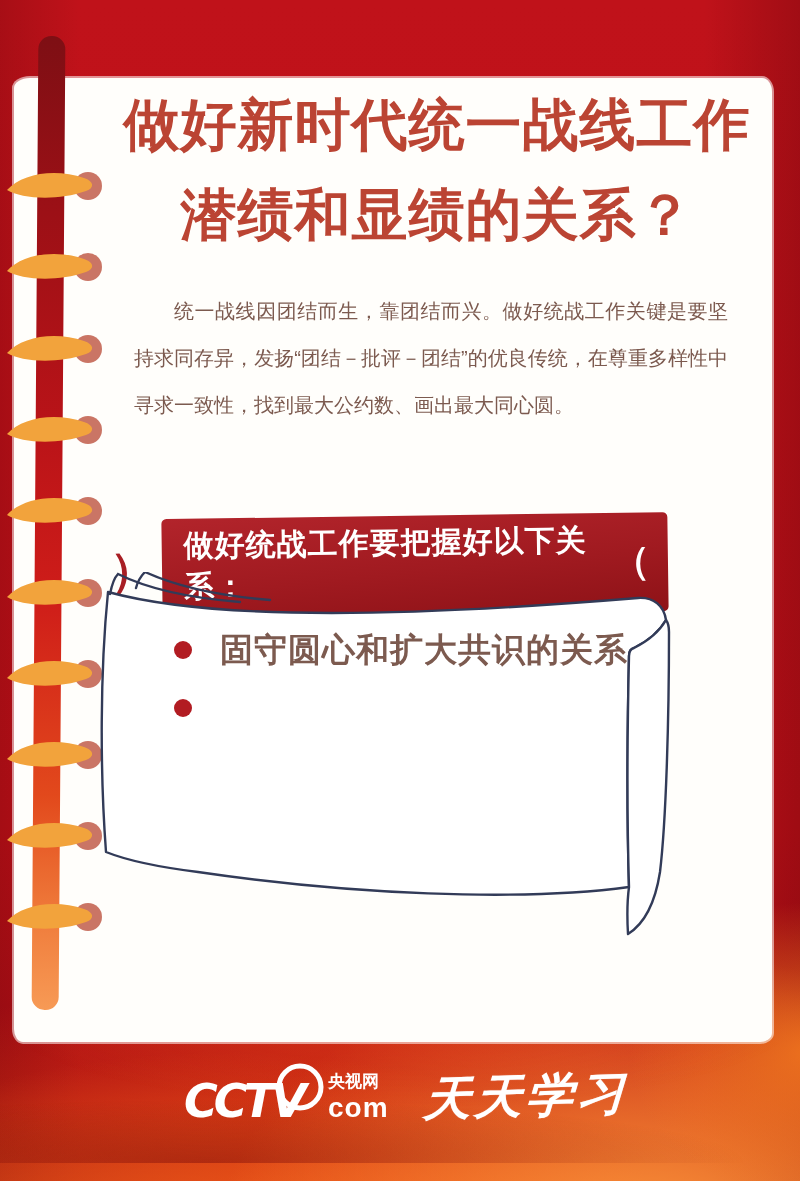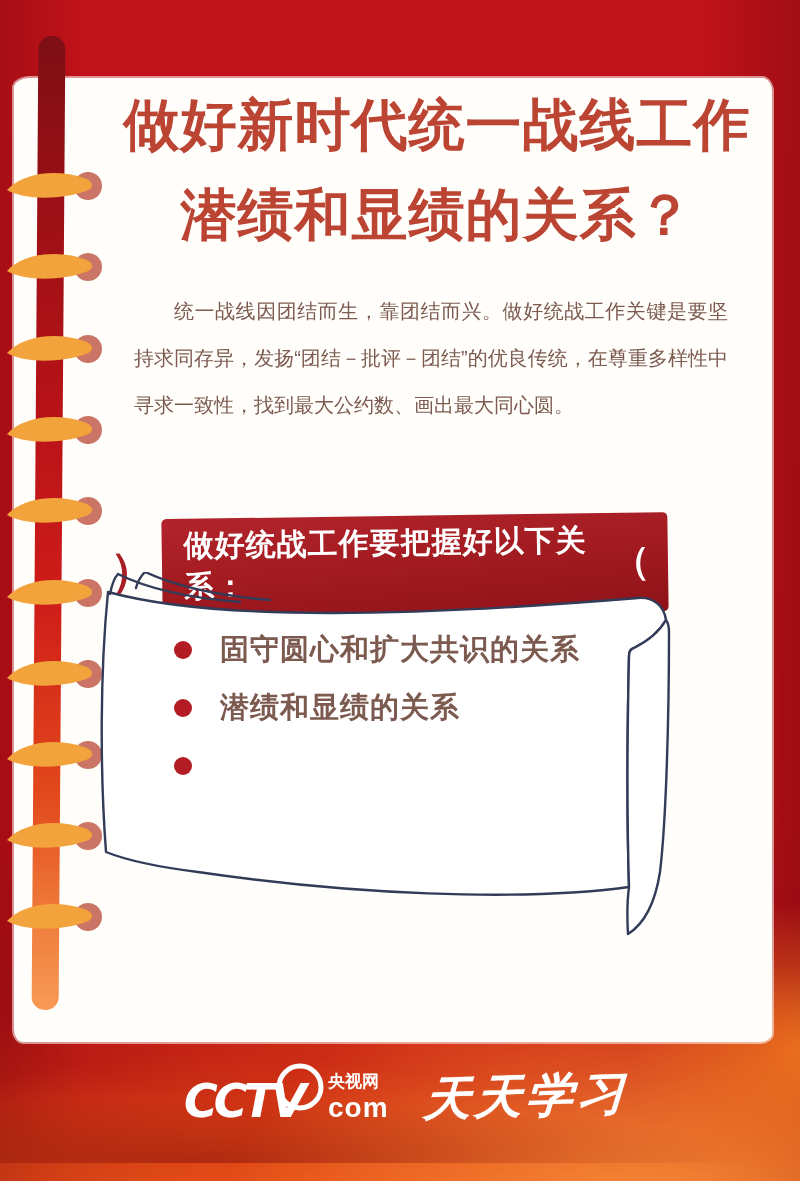--- a/index.html
+++ b/index.html
@@ -91,21 +91,21 @@
     position:absolute; left:76px; top:56px; list-style:none; z-index:5;
   }
   .points li{
     display:flex; align-items:center; height:44px; margin-bottom:14px;
   }
   .points .dot{
     width:18px; height:18px; border-radius:50%; flex:0 0 18px;
     background:var(--bullet-red,#b21c22); margin-right:28px;
   }
   .points .txt{
-    color:var(--body-brown,#7c5a4f); font-size:29px; font-weight:700; letter-spacing:1px;
+    color:var(--body-brown,#7c5a4f); font-size:33px; font-weight:700; letter-spacing:1px;
   }
 
   
   .footer{
     position:absolute; left:0; right:0; top:1060px; height:72px; z-index:5;
     display:flex; align-items:center; justify-content:center; gap:26px;padding-left:12px;
   }
   .cctv svg{ display:block; }
   .program{
     color:#fff; font-size:47px; font-weight:700; letter-spacing:4px;
@@ -216,24 +216,20 @@
       <path class="scroll-stroke" d="M12,22 C14,12 16,6 20,2 C52,18 92,26 142,30"></path>
       <path class="scroll-stroke" d="M38,16 C40,8 43,4 47,0 C82,16 122,24 172,28"></path>
     </svg>
     <ul class="points">
       <li>
         <span class="dot"></span>
         <span class="txt">固守圆心和扩大共识的关系</span>
       </li>
       <li>
         <span class="dot"></span>
-        <span class="txt">潜绩和显绩的关系</span>
-      </li>
-      <li>
-        <span class="dot"></span>
       </li>
     </ul>
   </div>
 
   <div class="footer">
     <div class="cctv">
       <svg width="214" height="66" viewBox="0 0 214 66">
         <circle cx="116" cy="24" r="21" fill="none" stroke="#ffffff" stroke-width="5"></circle>
         <text x="0" y="54" font-size="46" font-weight="900" font-style="italic" letter-spacing="-4" fill="#ffffff" font-family="'DejaVu Sans',sans-serif">CCTV</text>
         <text x="144" y="24" font-size="17" font-weight="700" fill="#ffffff">央视网</text>

